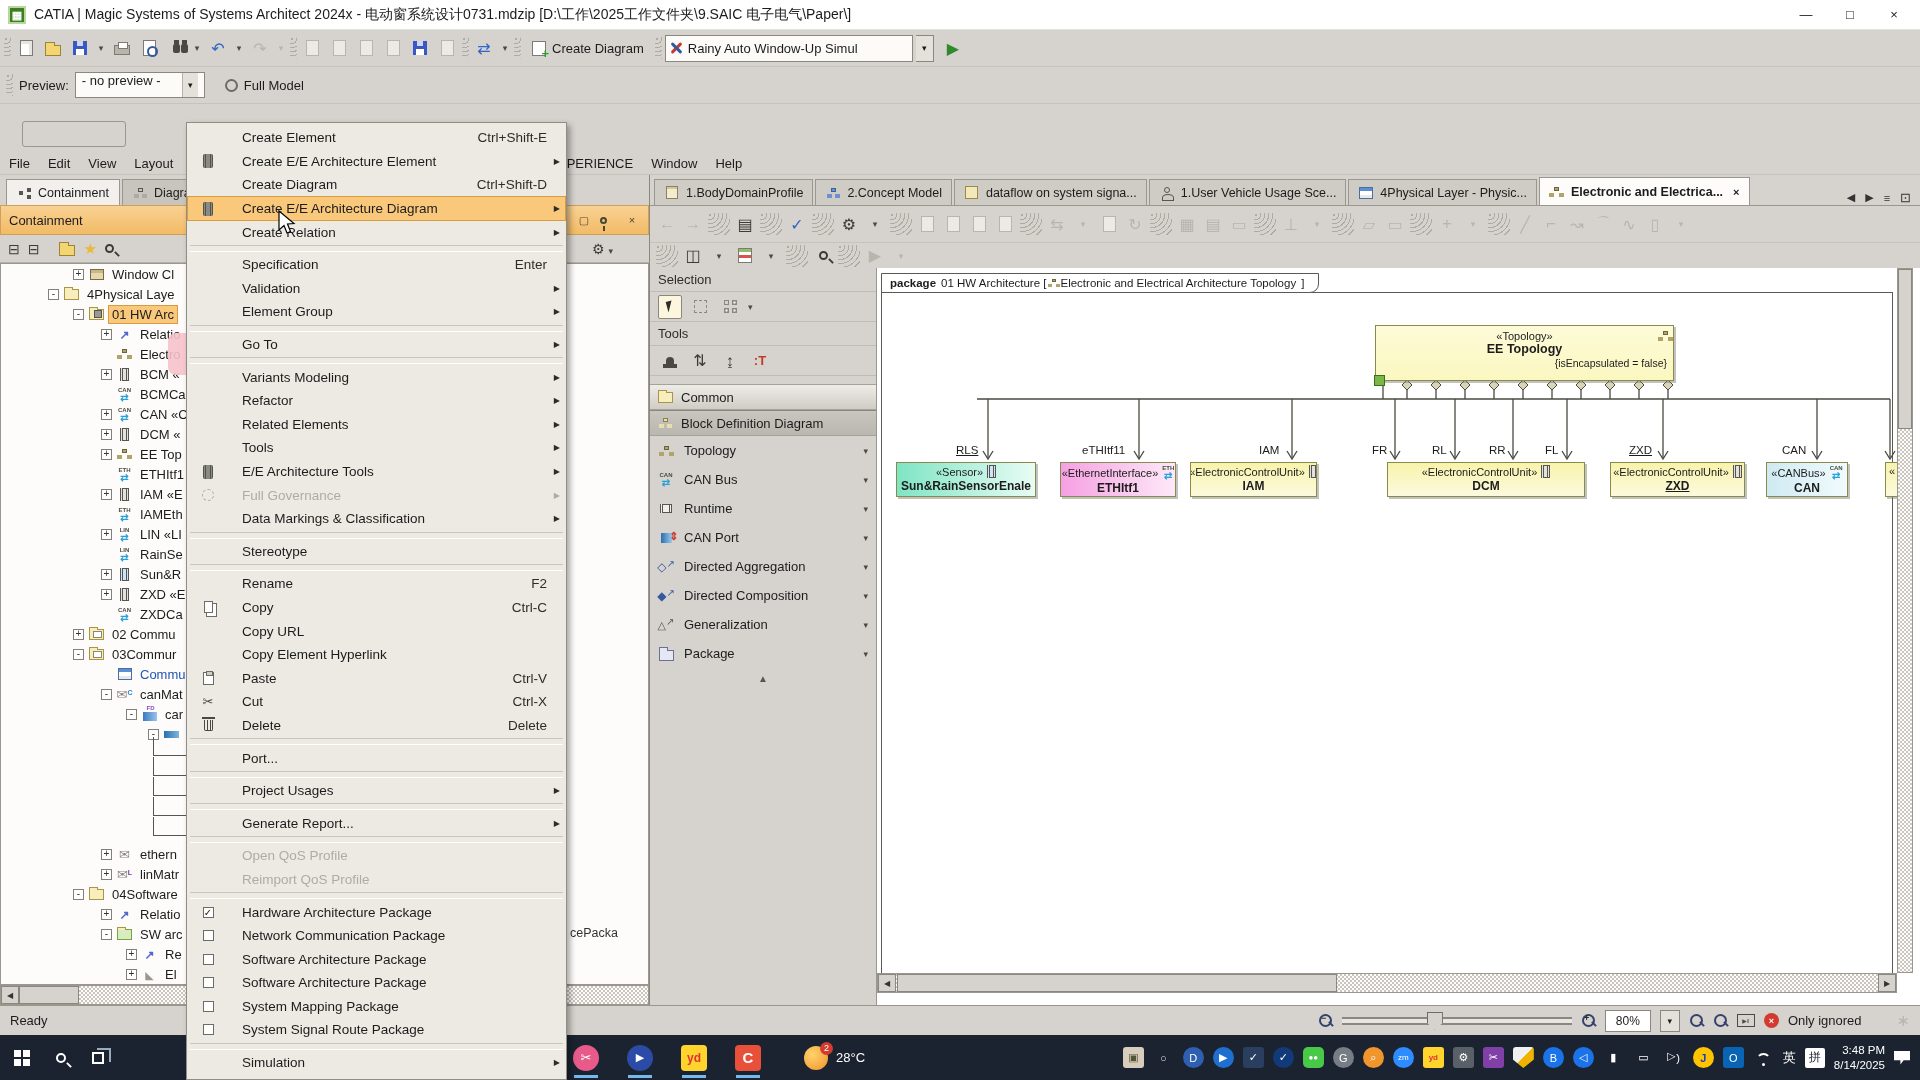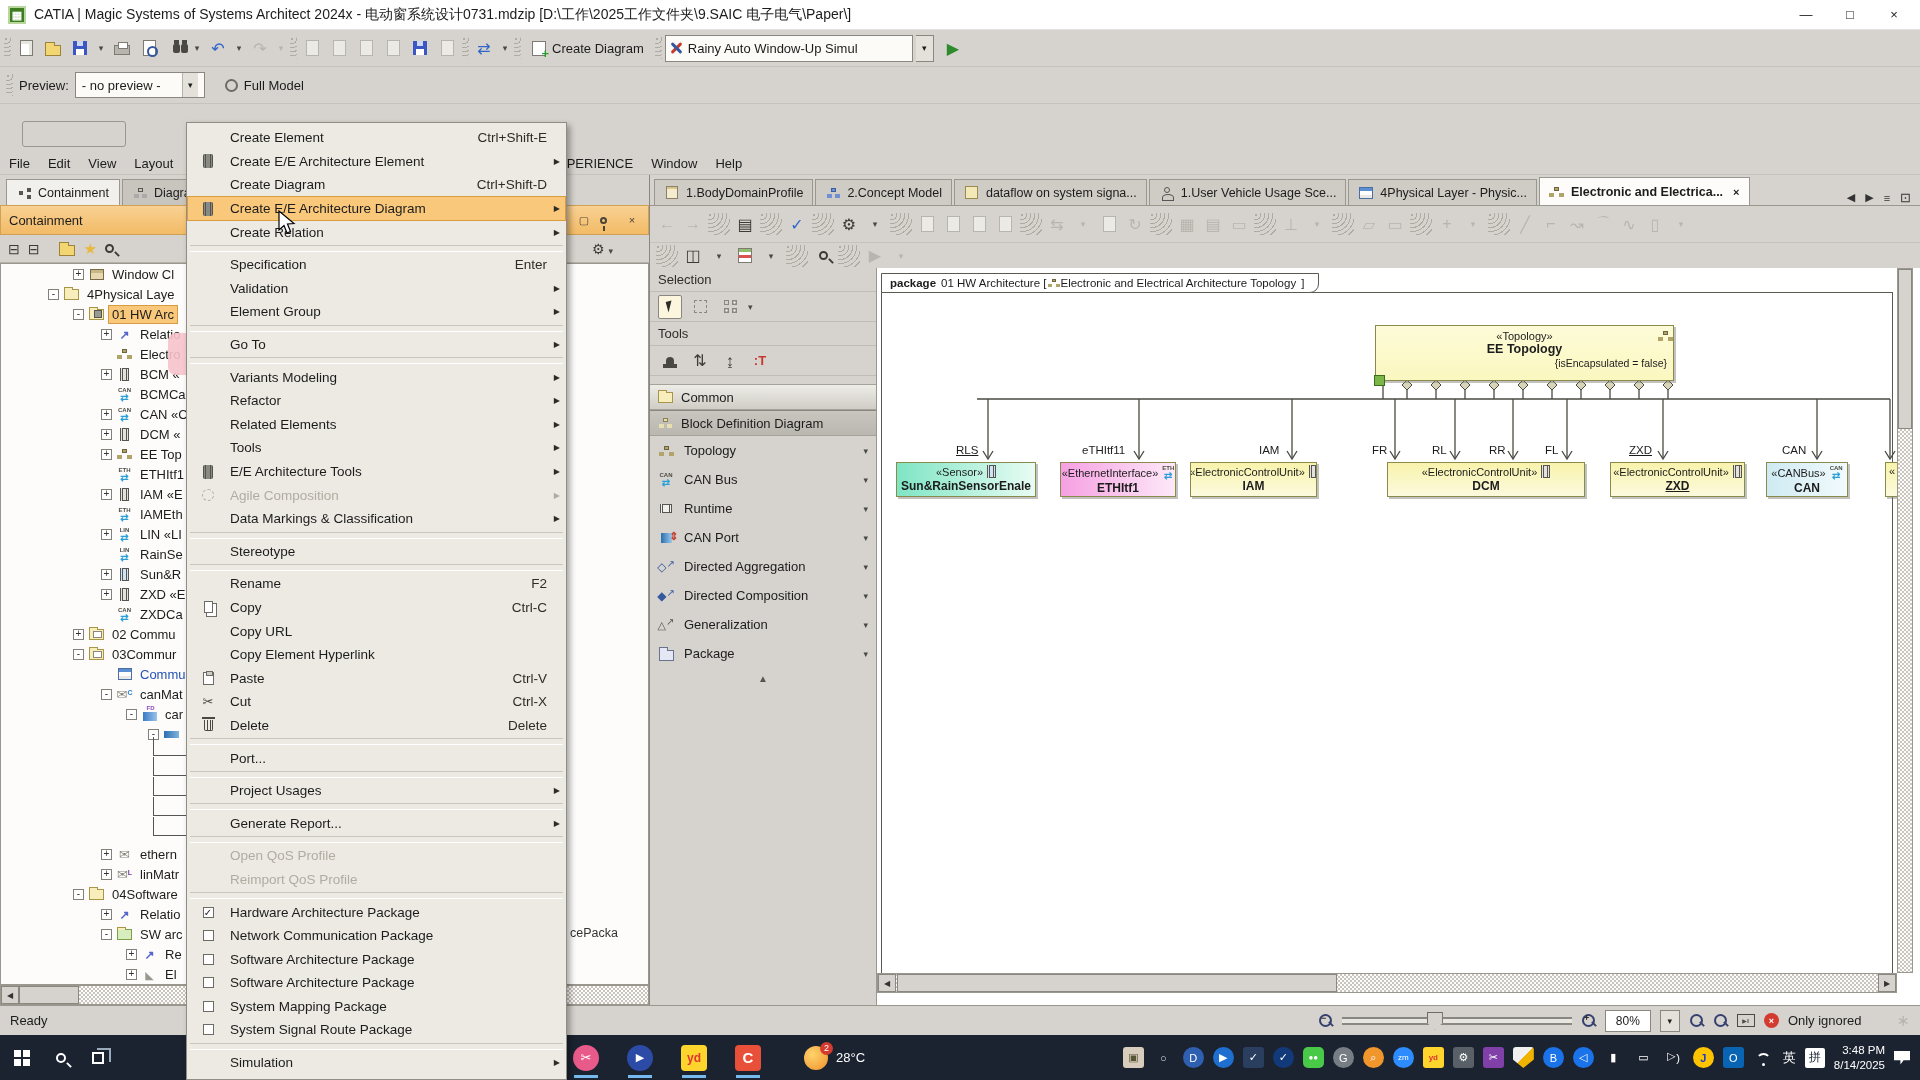--- a/index.html
+++ b/index.html
@@ -46,21 +46,21 @@
 .mi-diagplus i::before{content:"+";position:absolute;right:-4px;bottom:-6px;color:#2d9e2d;font-weight:bold;font-size:13px}
 .mi-wrench i{display:block;width:12px;height:12px;position:relative}
 .mi-wrench i::before,.mi-wrench i::after{content:"";position:absolute;left:5px;top:-1px;width:3px;height:14px;border-radius:2px}
 .mi-wrench i::before{background:#c43b2e;transform:rotate(45deg)}
 .mi-wrench i::after{background:#35589e;transform:rotate(-45deg)}
 .cd-btn{display:flex;align-items:center;gap:6px;padding:3px 8px;font-size:13px;border-radius:2px}
 .combo-sc{display:flex;align-items:center;gap:6px;border:1px solid #8a8780;background:#fcfbf8;height:27px;padding:0 4px;width:248px;font-size:13px}
 .combo-sc .lbl{flex:1;white-space:nowrap;overflow:hidden}
 .combo-dd{width:18px;height:27px;border:1px solid #8a8780;border-left:none;background:#e4e1da;display:flex;align-items:center;justify-content:center;font-size:9px}
 .play{color:#2d8a2d;font-size:16px;margin-left:10px}
-.pv-combo{display:flex;align-items:center;border:1px solid #8a8780;background:#fcfbf8;height:26px;width:130px;font-size:13px;padding:0 6px}
+.pv-combo{display:flex;border:1px solid #8a8780;background:#fcfbf8;height:26px;width:130px;font-size:13px;padding:0 6px}
 .pv-combo .lbl{flex:1}
 .pv-dd{width:16px;text-align:center;font-size:9px;border-left:1px solid #b5b2aa;background:#e4e1da;align-self:stretch;display:flex;align-items:center;justify-content:center}
 .fm-circ{width:13px;height:13px;border:2px solid #6e6b64;border-radius:50%;margin-left:14px}
 .lab13{font-size:13px}
 
 .main{position:absolute;left:0;top:175px;width:1920px;height:830px}
 .lp{position:absolute;left:0;top:0;width:649px;height:830px}
 .lp-tabs{position:absolute;left:0;top:0;width:649px;height:30px;display:flex;align-items:flex-end;padding-left:6px;gap:2px;font-size:12.5px}
 .ltab{display:flex;align-items:center;gap:5px;padding:4px 10px;border:1px solid #9a978e;border-bottom:none;background:#c8c5be;height:26px}
 .ltab.active{background:#f2f0ec;font-weight:normal}
@@ -234,21 +234,21 @@
 .tq.wifi::after{content:"";position:absolute;width:3px;height:3px;background:#fff;border-radius:50%;transform:translateY(7px)}
 .tq.wifi{position:relative}
 .ime{font-size:13px;color:#fff}
 .ime2{width:20px;height:20px;background:#fff;color:#1b2330;font-size:12px;display:flex;align-items:center;justify-content:center;border-radius:2px}
 .clock{text-align:right;font-size:11.5px;line-height:15px}
 .notif i{display:block;width:16px;height:14px;background:#fff;clip-path:polygon(0 0,100% 0,100% 70%,60% 70%,40% 100%,40% 70%,0 70%);position:relative}
 
 .ctxmenu{position:absolute;left:186px;top:122px;width:381px;height:958px;background:#eceae3;border:1px solid #8f8d86;box-shadow:3px 3px 6px rgba(0,0,0,.35);z-index:150;padding:3px 1px;display:flex;flex-direction:column}
 .mi{height:23.6px;min-height:21px;display:flex;align-items:center;position:relative;padding:0 18px 0 8px;font-size:13.5px;flex:0 0 auto}
 .mi .ico{width:24px;min-width:24px;height:17px;display:flex;align-items:center;justify-content:center}
-.mi .lbl{margin-left:10px}
+.mi .lbl{margin-left:22px}
 .mi .sc{margin-left:auto;color:#2e2c28}
 .mi.hl{background:#f9c87b;outline:1px solid #d99c3e}
 .mi.dis .lbl,.mi.dis .sc{color:#b0aca2}
 .mi.sub::after{content:"▶";position:absolute;right:5px;font-size:8px;color:#2e2c28}
 .mi.dis.sub::after{color:#b0aca2}
 .mi.sep{height:7px;min-height:7px;padding:0;margin:1px 2px;border-top:1px solid #c9c6bd;border-bottom:1px solid #fff}
 .mi.chk .ico i{display:block;width:11px;height:11px;border:1px solid #6e6b64;background:#fff;font-size:10px;line-height:10px;text-align:center;color:#1c1c1c}
 .ic-mchip .ico i{display:block;width:10px;height:14px;background:#8a8a85;border-left:3px double #55534e;border-right:3px double #55534e;border-radius:2px}
 .ic-agile .ico i{display:block;width:12px;height:12px;border:1.5px dashed #b0aca2;border-radius:50%}
 .ic-mcopy .ico i{display:block;width:9px;height:12px;background:#fff;border:1px solid #6e6b64;box-shadow:3px 3px 0 #fff,3px 3px 0 1px #6e6b64}
@@ -1379,21 +1379,21 @@
       <span class="ico">
         <i></i>
       </span>
       <span class="lbl">E/E Architecture Tools</span>
       <span class="sc"></span>
     </div>
     <div class="mi dis sub ic-agile">
       <span class="ico">
         <i></i>
       </span>
-      <span class="lbl">Agile Composition</span>
+      <span class="lbl">Full Governance</span>
       <span class="sc"></span>
     </div>
     <div class="mi sub">
       <span class="ico">
         <i></i>
       </span>
       <span class="lbl">Data Markings &amp; Classification</span>
       <span class="sc"></span>
     </div>
     <div class="mi sep"></div>

